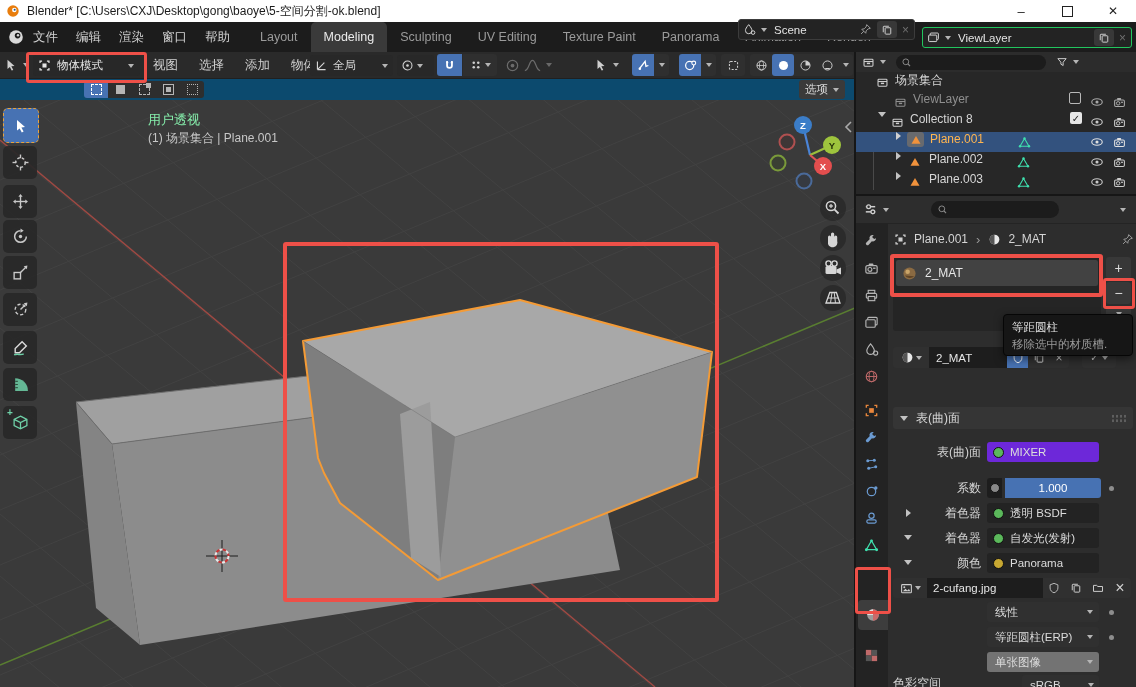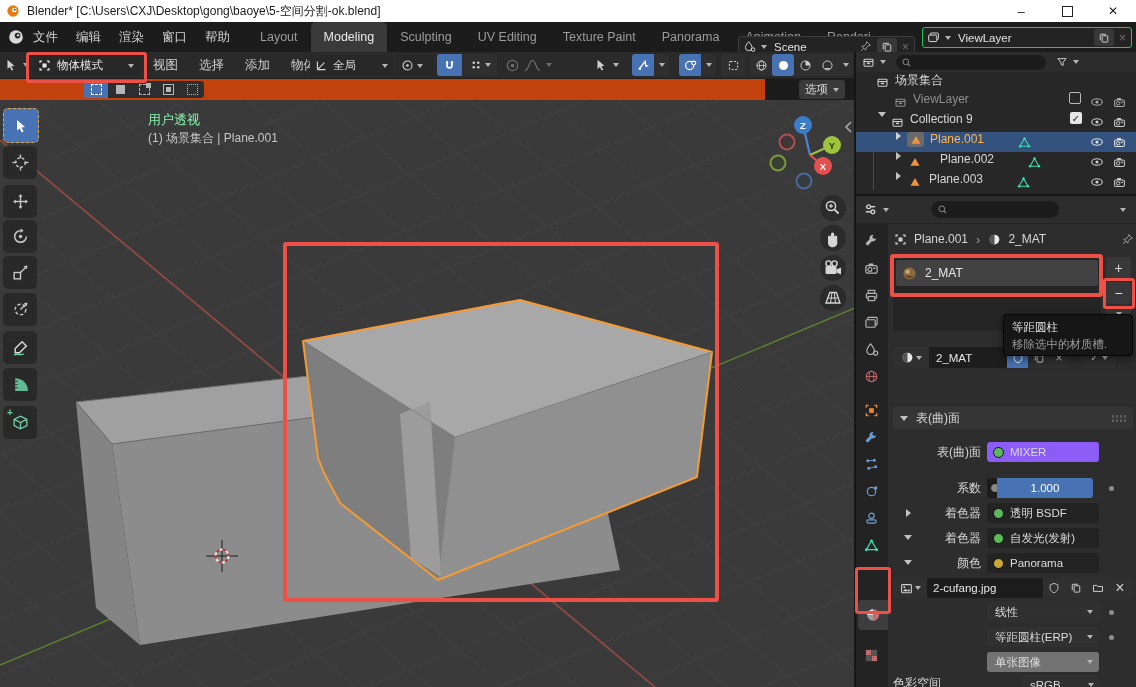--- a/index.html
+++ b/index.html
@@ -195,21 +195,21 @@
     <div class="tab active">Modeling</div>
     <div class="tab">Sculpting</div>
     <div class="tab">UV Editing</div>
     <div class="tab">Texture Paint</div>
     <div class="tab">Panorama</div>
     <div class="tab">Animation</div>
     <div class="tab" style="padding-right:2px">Renderi</div>
   </div>
 </div>
 
-<div class="abs fld" style="left:738px;top:36px;width:177px;height:21px;background:#232323;border:1px solid #3c3c3c">
+<div class="abs fld" style="left:738px;top:19px;width:177px;height:21px;background:#232323;border:1px solid #3c3c3c">
   <span class="icon" style="margin-left:4px;color:#d8d8d8">
       <svg class="sym" width="13" height="13">
         <use href="#s-drop"></use>
       </svg>
     </span>
   <span class="chev"></span>
   <span style="margin-left:7px;color:#e4e4e4">Scene</span>
   <span class="icon" style="margin-left:auto;color:#9a9a9a">
       <svg class="sym" width="13" height="13">
         <use href="#s-pin"></use>
@@ -367,21 +367,21 @@
           <circle cx="8" cy="8" r="5.6" fill="none" stroke="#cfcfcf" stroke-width="1.2"></circle>
           <path d="M4 11 A5.6 5.6 0 0 0 12 11 Z" fill="#cfcfcf"></path>
         </svg>
       </span>
     <span class="btn" style="width:15px;height:22px;background:transparent">
         <span class="chev" style="margin-left:0"></span>
       </span>
   </div>
 </div>
 
-<div class="abs" style="left:0;top:79px;width:765px;height:21px;background:#c2410c;border-bottom:1px solid #1e1e1e">
+<div class="abs" style="left:0;top:79px;width:855px;height:21px;background:#0c4a6e;border-bottom:1px solid #1e1e1e">
   <div class="abs fx" style="left:84px;top:2px">
     <span class="btn" style="width:24px;height:17px;background:#4772b3;border-radius:3px 0 0 3px">
         <span style="width:9px;height:9px;border:1.3px dashed #fff;display:inline-block"></span>
       </span>
     <span class="btn" style="width:24px;height:17px;background:#2e2e2e;border-radius:0">
         <span style="width:9px;height:9px;background:#b5b5b5;display:inline-block"></span>
       </span>
     <span class="btn" style="width:24px;height:17px;background:#2e2e2e;border-radius:0">
         <span style="width:9px;height:9px;border:1.3px dashed #b5b5b5;display:inline-block;position:relative">
           <span style="position:absolute;right:-2px;top:-2px;width:5px;height:5px;background:#b5b5b5"></span>
@@ -655,21 +655,21 @@
       </svg>
     </span>
 </div>
 <div class="ol-row" style="top:112px">
   <span class="exp-d" style="margin-left:22px"></span>
   <span class="icon" style="margin-left:5px;color:#cfcfcf">
       <svg class="sym" width="13" height="13">
         <use href="#s-coll"></use>
       </svg>
     </span>
-  <span style="margin-left:6px">Collection 9</span>
+  <span style="margin-left:6px">Collection 8</span>
   <span style="margin-left:auto;width:12px;height:12px;background:#e6e6e6;border-radius:2px;color:#1c1c1c;font-size:10px;font-weight:bold;display:flex;align-items:center;justify-content:center">
       <span>✓</span>
     </span>
   <span class="icon" style="margin-left:8px;color:#ccc">
       <svg class="sym" width="14" height="14">
         <use href="#s-eye"></use>
       </svg>
     </span>
   <span class="icon" style="margin:0 10px 0 9px;color:#ccc">
       <svg class="sym" width="13" height="13">
@@ -701,21 +701,21 @@
       </svg>
     </span>
 </div>
 <div class="ol-row" style="top:152px">
   <span class="exp-r" style="margin-left:40px"></span>
   <span class="icon" style="margin-left:8px">
       <svg class="sym" width="12" height="12" fill="#f0923c">
         <use href="#s-tri"></use>
       </svg>
     </span>
-  <span style="margin-left:19px">Plane.002</span>
+  <span style="margin-left:8px">Plane.002</span>
   <span class="icon" style="margin-left:34px;color:#3fe0ae">
       <svg class="sym" width="13" height="13">
         <use href="#s-mesh"></use>
       </svg>
     </span>
   <span class="icon" style="margin-left:auto;color:#ccc">
       <svg class="sym" width="14" height="14">
         <use href="#s-eye"></use>
       </svg>
     </span>
@@ -918,31 +918,31 @@
   </div>
 
   <div class="abs panel-hdr" style="left:37px;top:211px;width:240px;height:22px">
     <span class="exp-d" style="margin-left:7px"></span>
     <span style="margin-left:8px">表(曲)面</span>
     <span class="grip" style="margin-left:auto;margin-right:6px"></span>
   </div>
 
   <div class="abs fx" style="left:0;top:246px;width:280px;height:20px">
     <span class="txt" style="position:absolute;right:155px">表(曲)面</span>
-    <span class="fld" style="position:absolute;left:131px;width:112px;height:20px;background:#8b5cf6">
+    <span class="fld" style="position:absolute;left:131px;width:112px;height:20px;background:#6d28d9">
       <span class="sock" style="background:#5bb85b"></span>
       <span>MIXER</span>
     </span>
   </div>
   <div class="abs fx" style="left:0;top:282px;width:280px;height:20px">
     <span class="txt" style="position:absolute;right:155px">系数</span>
     <span style="position:absolute;left:131px;width:15px;height:20px;background:#1d1d1d;border-radius:3px 0 0 3px;display:flex;align-items:center;justify-content:center">
         <span style="width:8px;height:8px;border-radius:50%;background:#888;border:1px solid #111"></span>
       </span>
-    <span class="fld" style="position:absolute;left:141px;width:96px;height:20px;background:#4772b3;border-radius:0 3px 3px 0;justify-content:center;color:#fff">
+    <span class="fld" style="position:absolute;left:149px;width:96px;height:20px;background:#4772b3;border-radius:0 3px 3px 0;justify-content:center;color:#fff">
       <span>1.000</span>
     </span>
     <span style="position:absolute;left:253px;top:8px;width:5px;height:5px;border-radius:50%;background:#8d8d8d"></span>
   </div>
   <div class="abs fx" style="left:0;top:307px;width:280px;height:20px">
     <span class="exp-r" style="position:absolute;left:50px;top:6px"></span>
     <span class="txt" style="position:absolute;right:155px">着色器</span>
     <span class="fld" style="position:absolute;left:131px;width:112px;height:20px;background:#232323">
       <span class="sock" style="background:#5bb85b"></span>
         <span>透明 BSDF</span>

